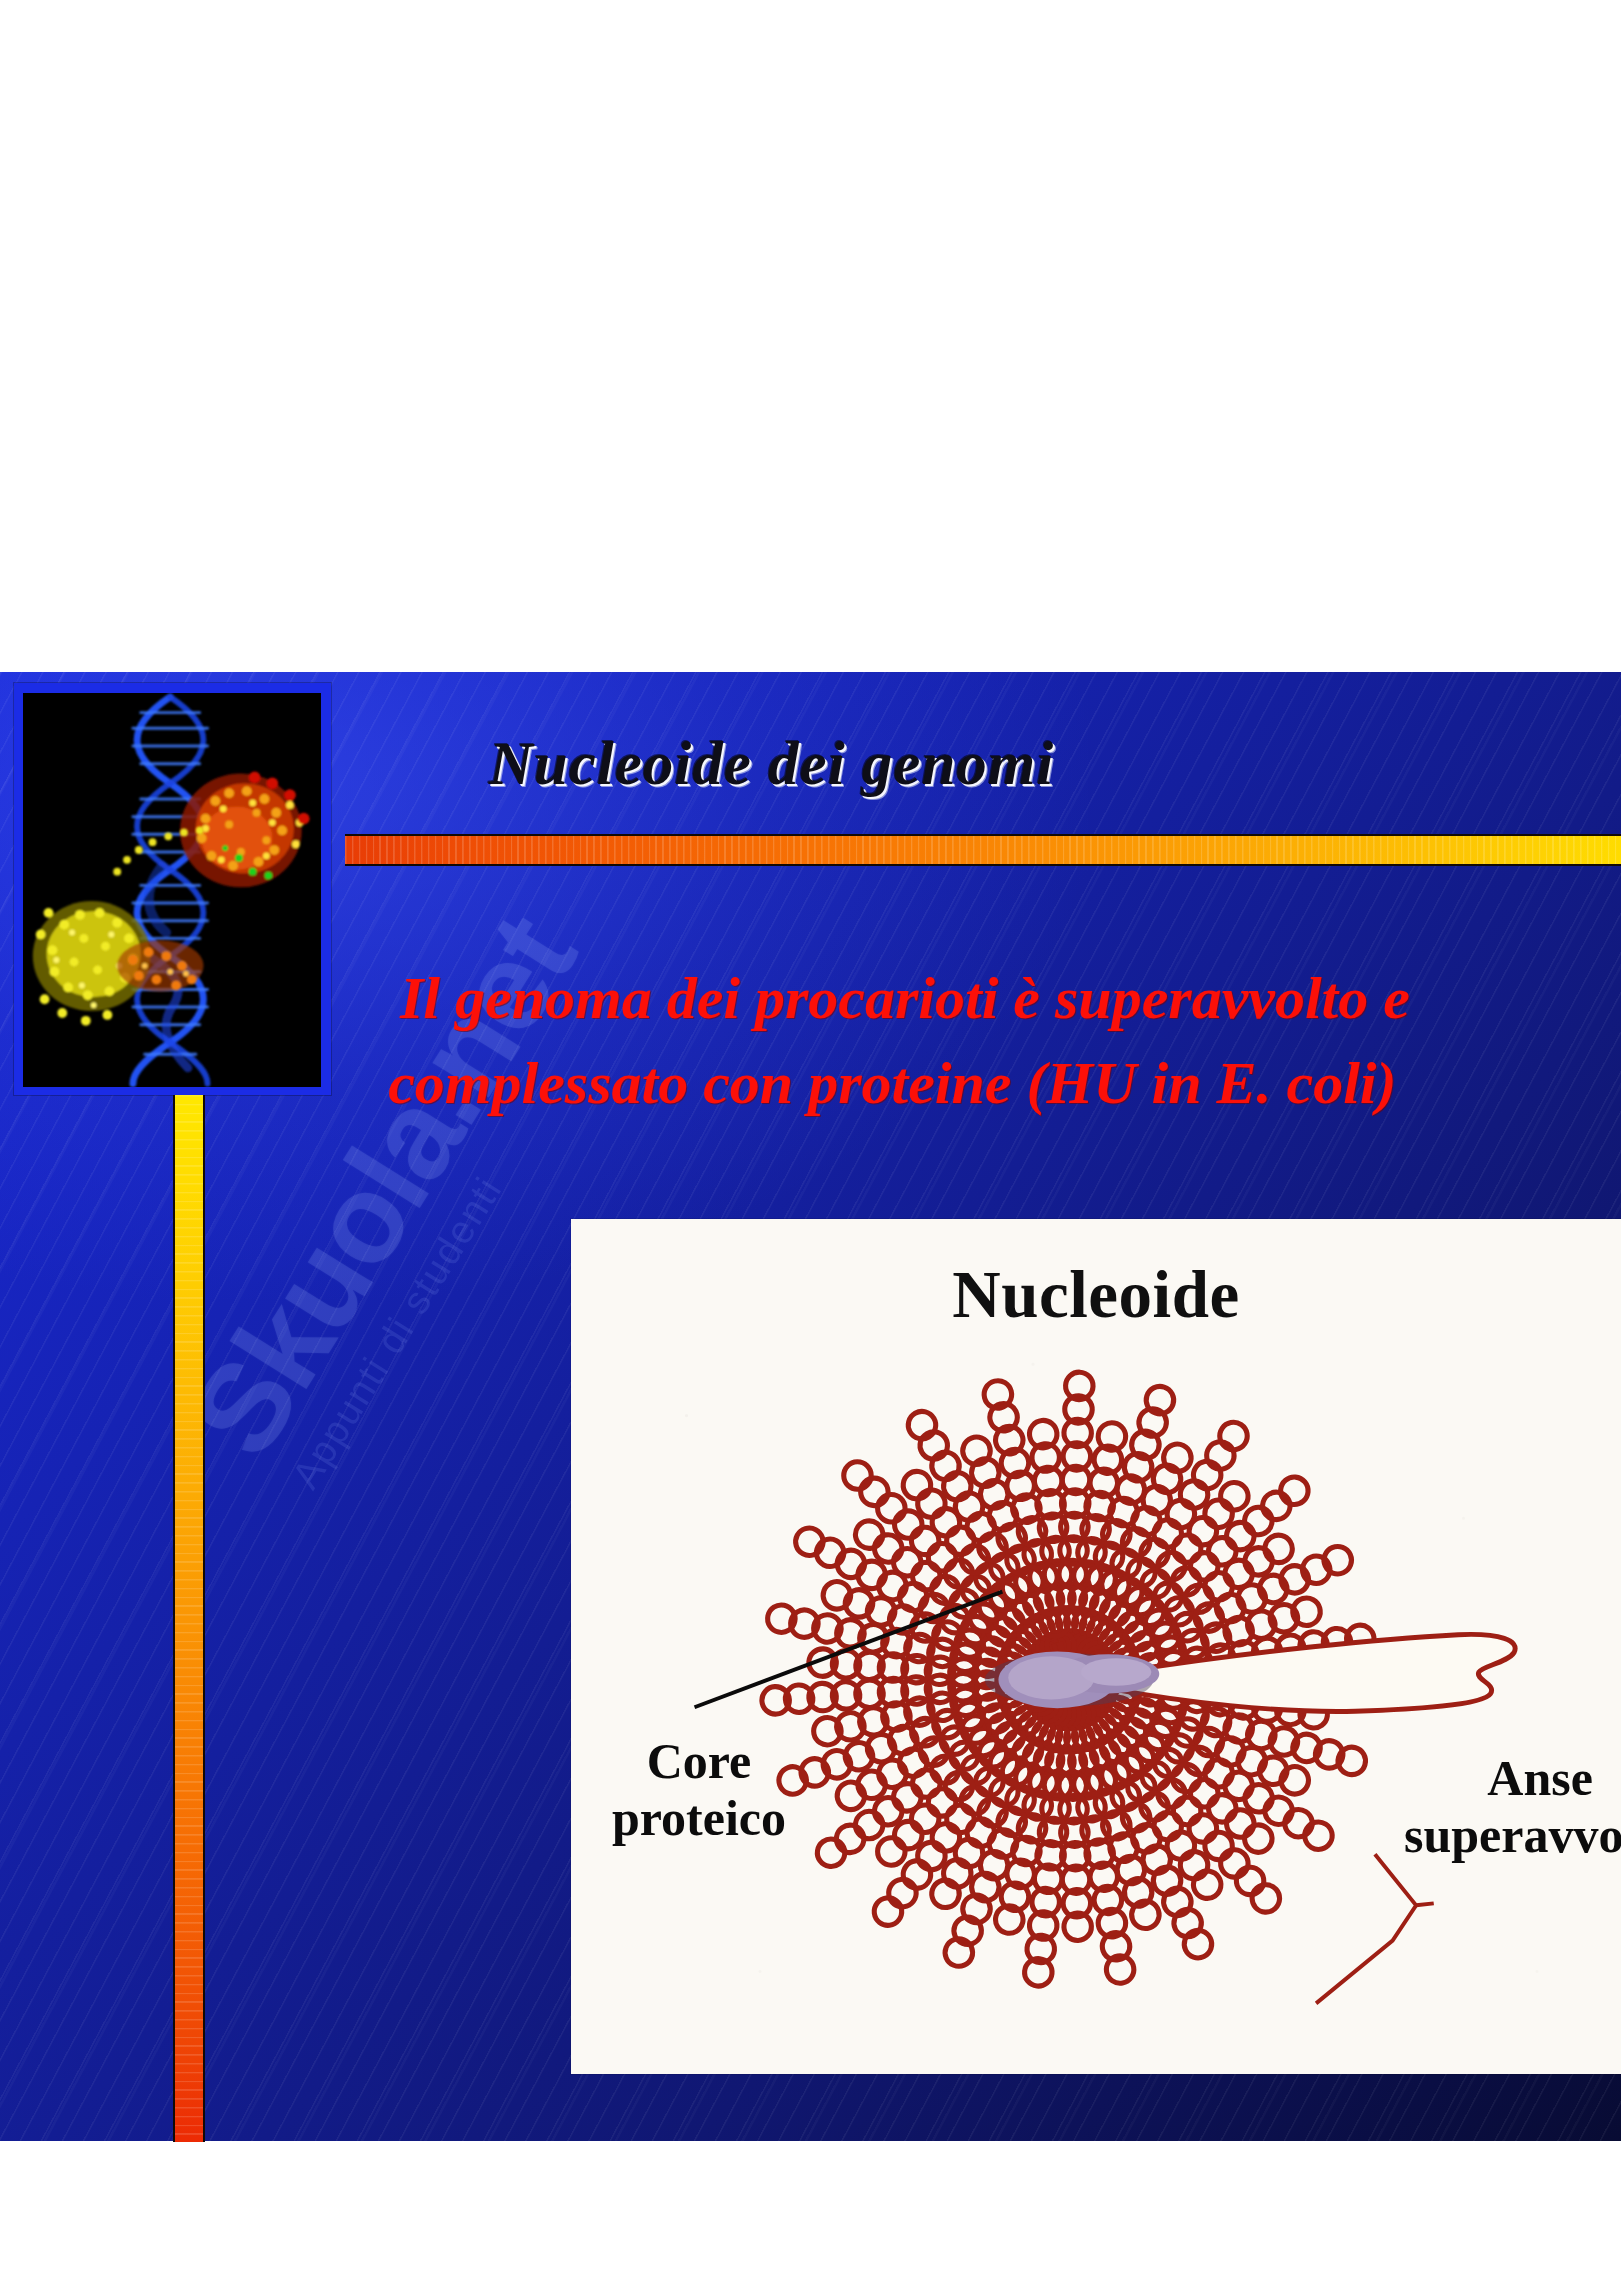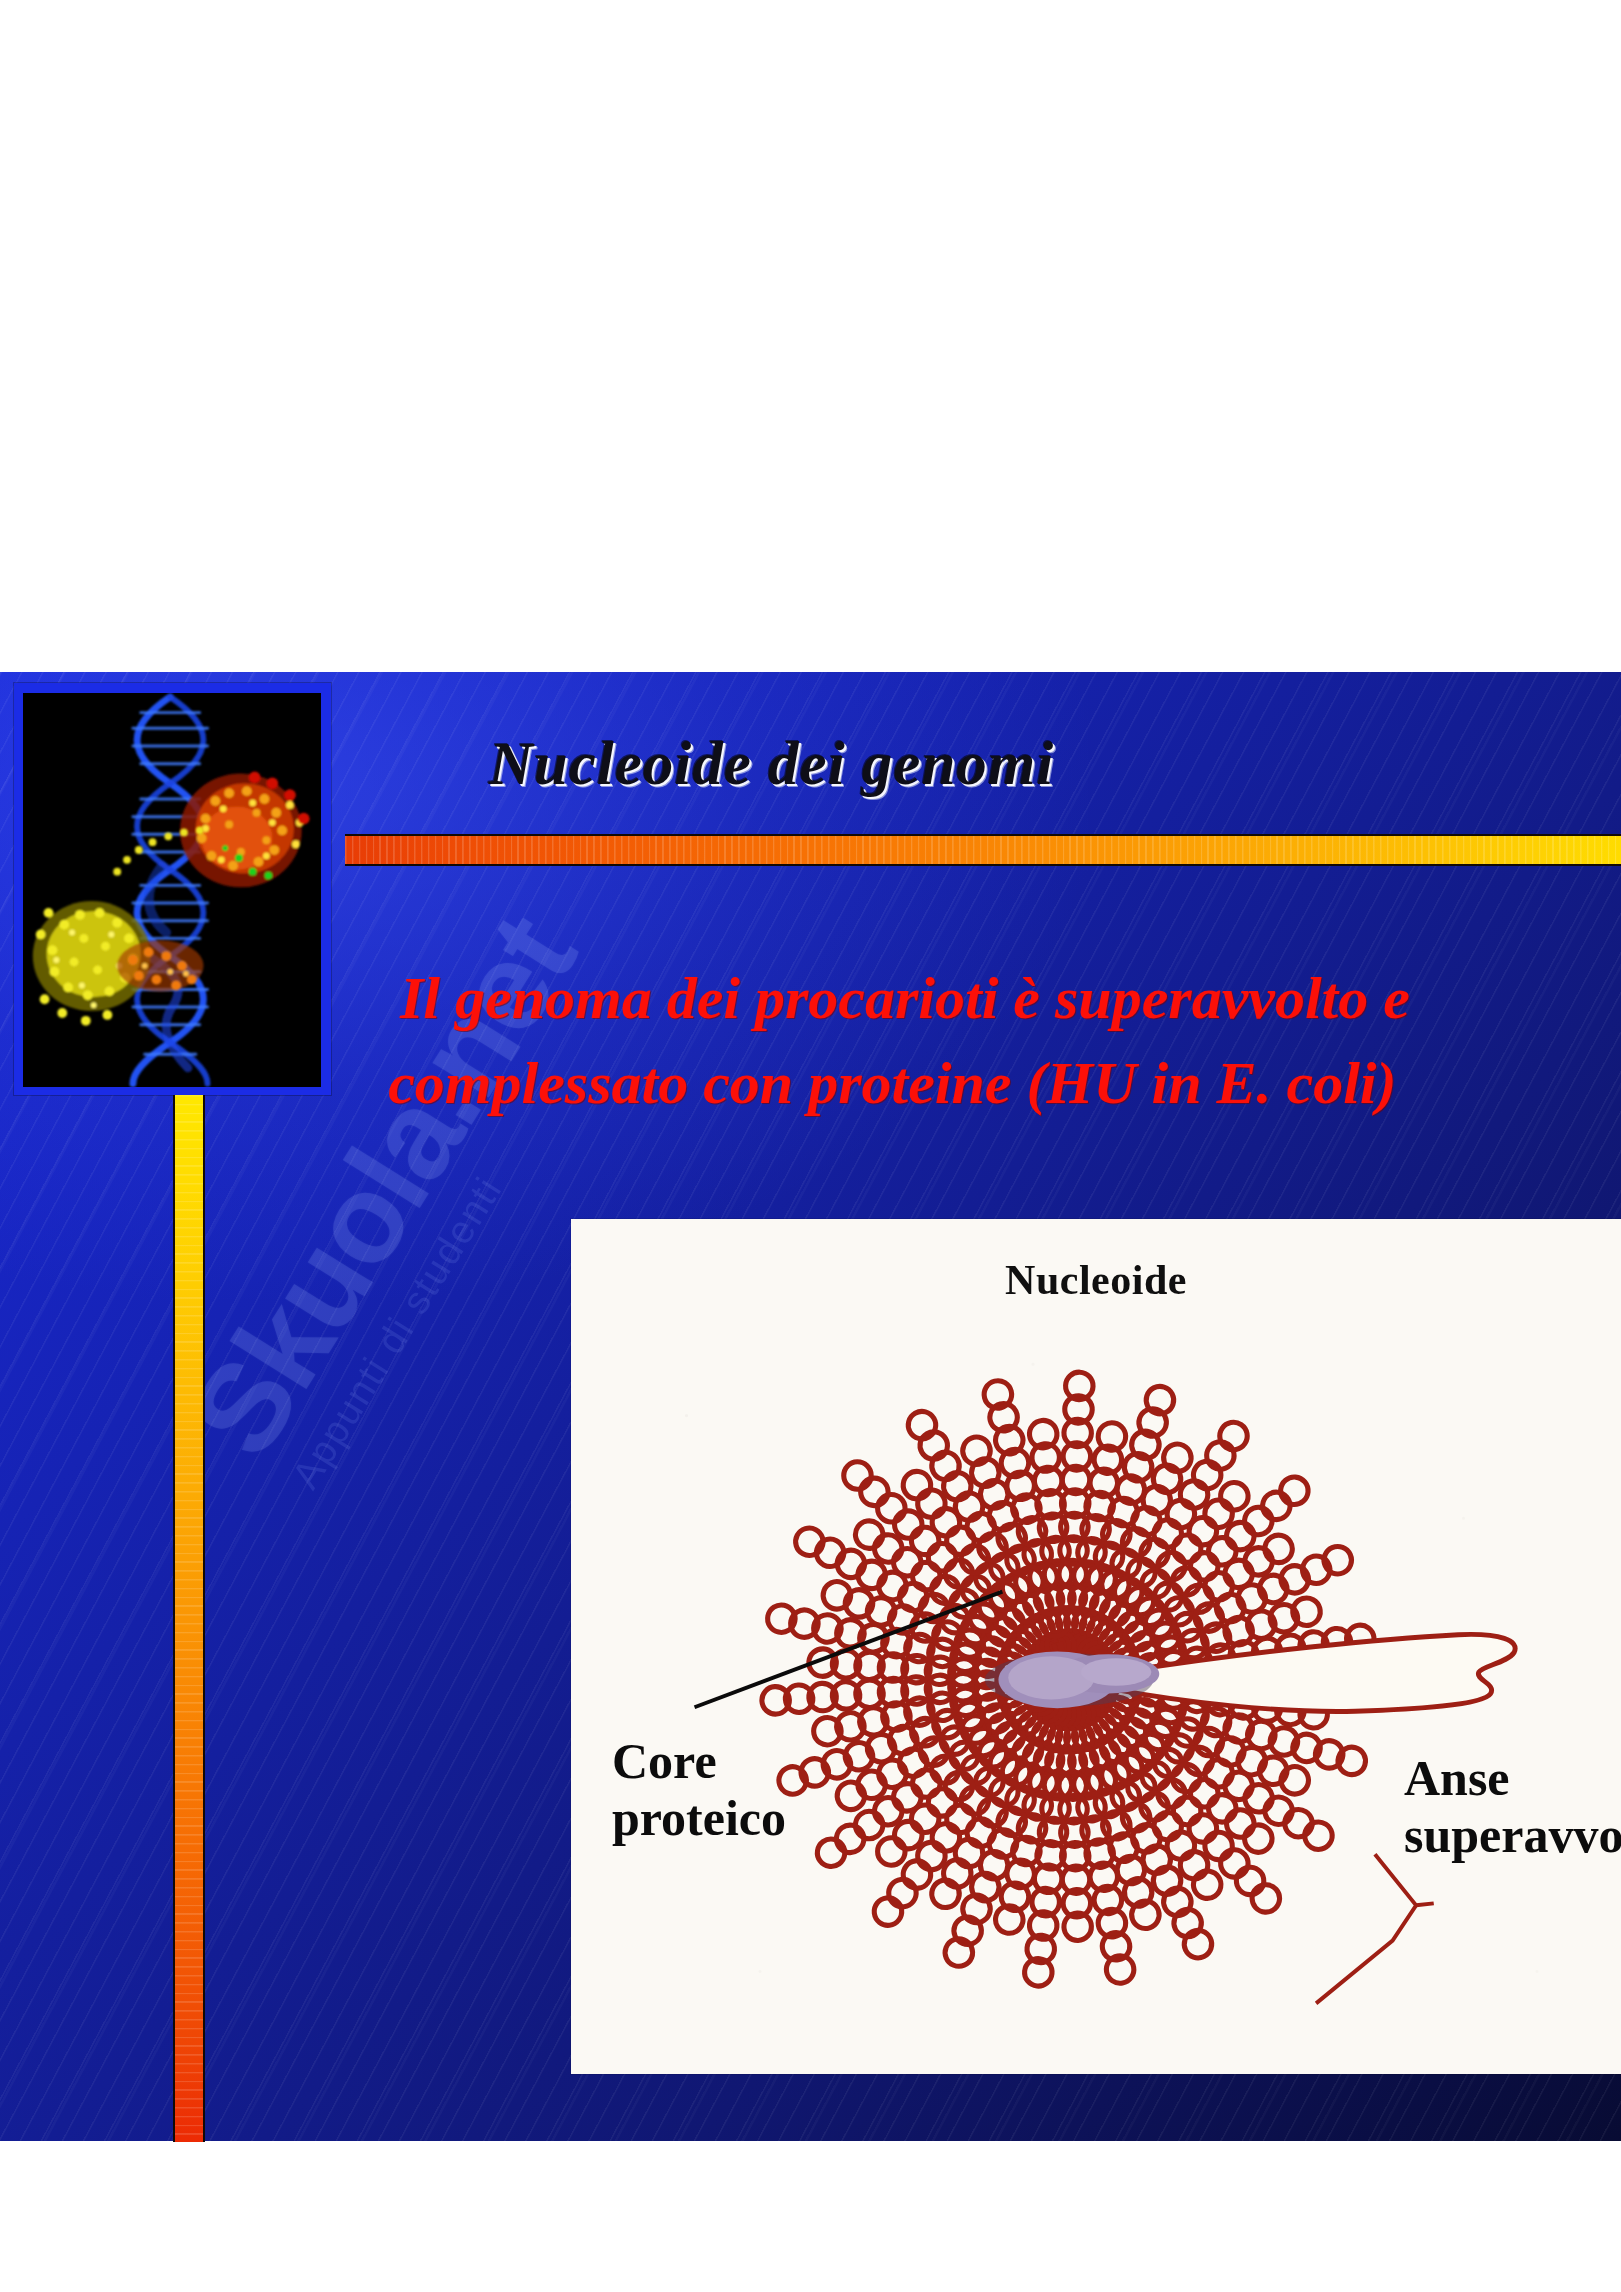--- a/index.html
+++ b/index.html
@@ -172,30 +172,30 @@
       radial-gradient(circle at 66% 78%, rgba(120,110,100,0.09) 0 1px, transparent 2px),
       radial-gradient(circle at 85% 35%, rgba(120,110,100,0.08) 0 1px, transparent 2px),
       radial-gradient(circle at 92% 88%, rgba(120,110,100,0.07) 0 1px, transparent 2px),
       radial-gradient(circle at 18% 88%, rgba(120,110,100,0.08) 0 1px, transparent 2px),
       radial-gradient(circle at 57% 44%, rgba(120,110,100,0.07) 0 1px, transparent 2px);
   }
   #figure-title{
     position:absolute; left:0; top:37px; width:100%;
     text-align:center;
     font-family:"Liberation Serif", serif;
-    font-weight:700; font-size:42px; letter-spacing:0.5px;
+    font-weight:700; font-size:67px; letter-spacing:0.5px;
     color:#101010;
   }
   #nucleoid-svg{ position:absolute; left:0; top:0; width:1050px; height:855px; }
 
   .fig-label{
     position:absolute;
     font-family:"Liberation Serif", serif;
     font-weight:700; font-size:50px; line-height:1.14;
-    color:#0c0c0c; white-space:nowrap;
+    color:#0c0c0c; white-space:nowrap;text-align:center;
   }
   #label-core{ left:41px; top:514px; }
   #label-anse{ left:833px; top:531px; }
 </style>
 </head>
 <body>
 
 <div id="page">
 
   <div id="slide">

